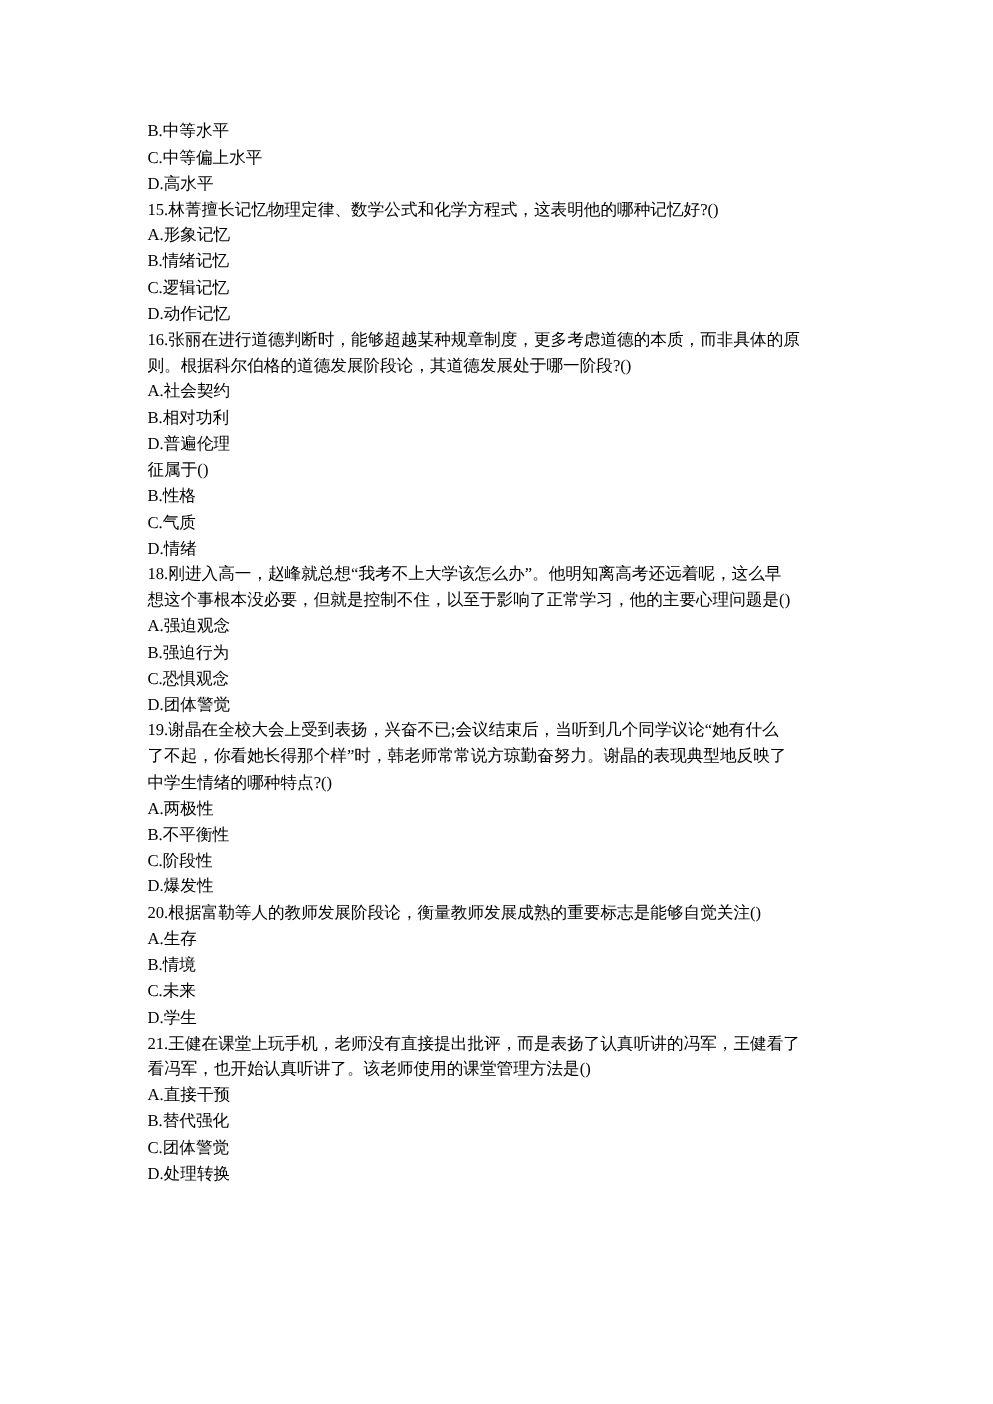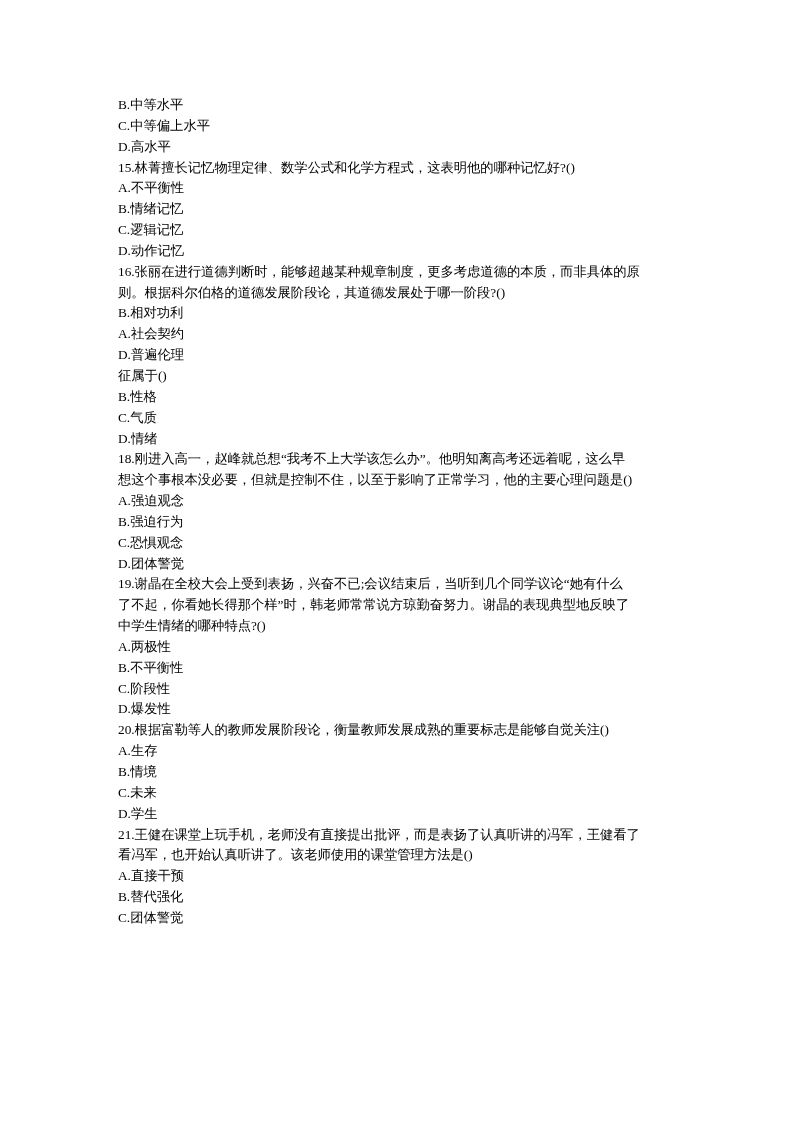--- a/index.html
+++ b/index.html
@@ -16,31 +16,31 @@
 
 <div class="page">
   <div>
     <p class="line">B.中等水平</p>
     <p class="line">C.中等偏上水平</p>
     <p class="line">D.高水平</p>
   </div>
 
   <div>
     <p class="line">15.林菁擅长记忆物理定律、数学公式和化学方程式，这表明他的哪种记忆好?()</p>
-    <p class="line">A.不平衡性</p>
+    <p class="line">A.形象记忆</p>
     <p class="line">B.情绪记忆</p>
     <p class="line">C.逻辑记忆</p>
     <p class="line">D.动作记忆</p>
   </div>
 
   <div>
     <p class="line">16.张丽在进行道德判断时，能够超越某种规章制度，更多考虑道德的本质，而非具体的原</p>
     <p class="line">则。根据科尔伯格的道德发展阶段论，其道德发展处于哪一阶段?()</p>
+    <p class="line">A.社会契约</p>
     <p class="line">B.相对功利</p>
-    <p class="line">A.社会契约</p>
     <p class="line">D.普遍伦理</p>
   </div>
 
   <div>
     <p class="line">征属于()</p>
     <p class="line">B.性格</p>
     <p class="line">C.气质</p>
     <p class="line">D.情绪</p>
   </div>
 
@@ -70,14 +70,15 @@
     <p class="line">C.未来</p>
     <p class="line">D.学生</p>
   </div>
 
   <div>
     <p class="line">21.王健在课堂上玩手机，老师没有直接提出批评，而是表扬了认真听讲的冯军，王健看了</p>
     <p class="line">看冯军，也开始认真听讲了。该老师使用的课堂管理方法是()</p>
     <p class="line">A.直接干预</p>
     <p class="line">B.替代强化</p>
     <p class="line">C.团体警觉</p>
+    <p class="line">D.处理转换</p>
   </div>
 </div>
 
 </body></html>

